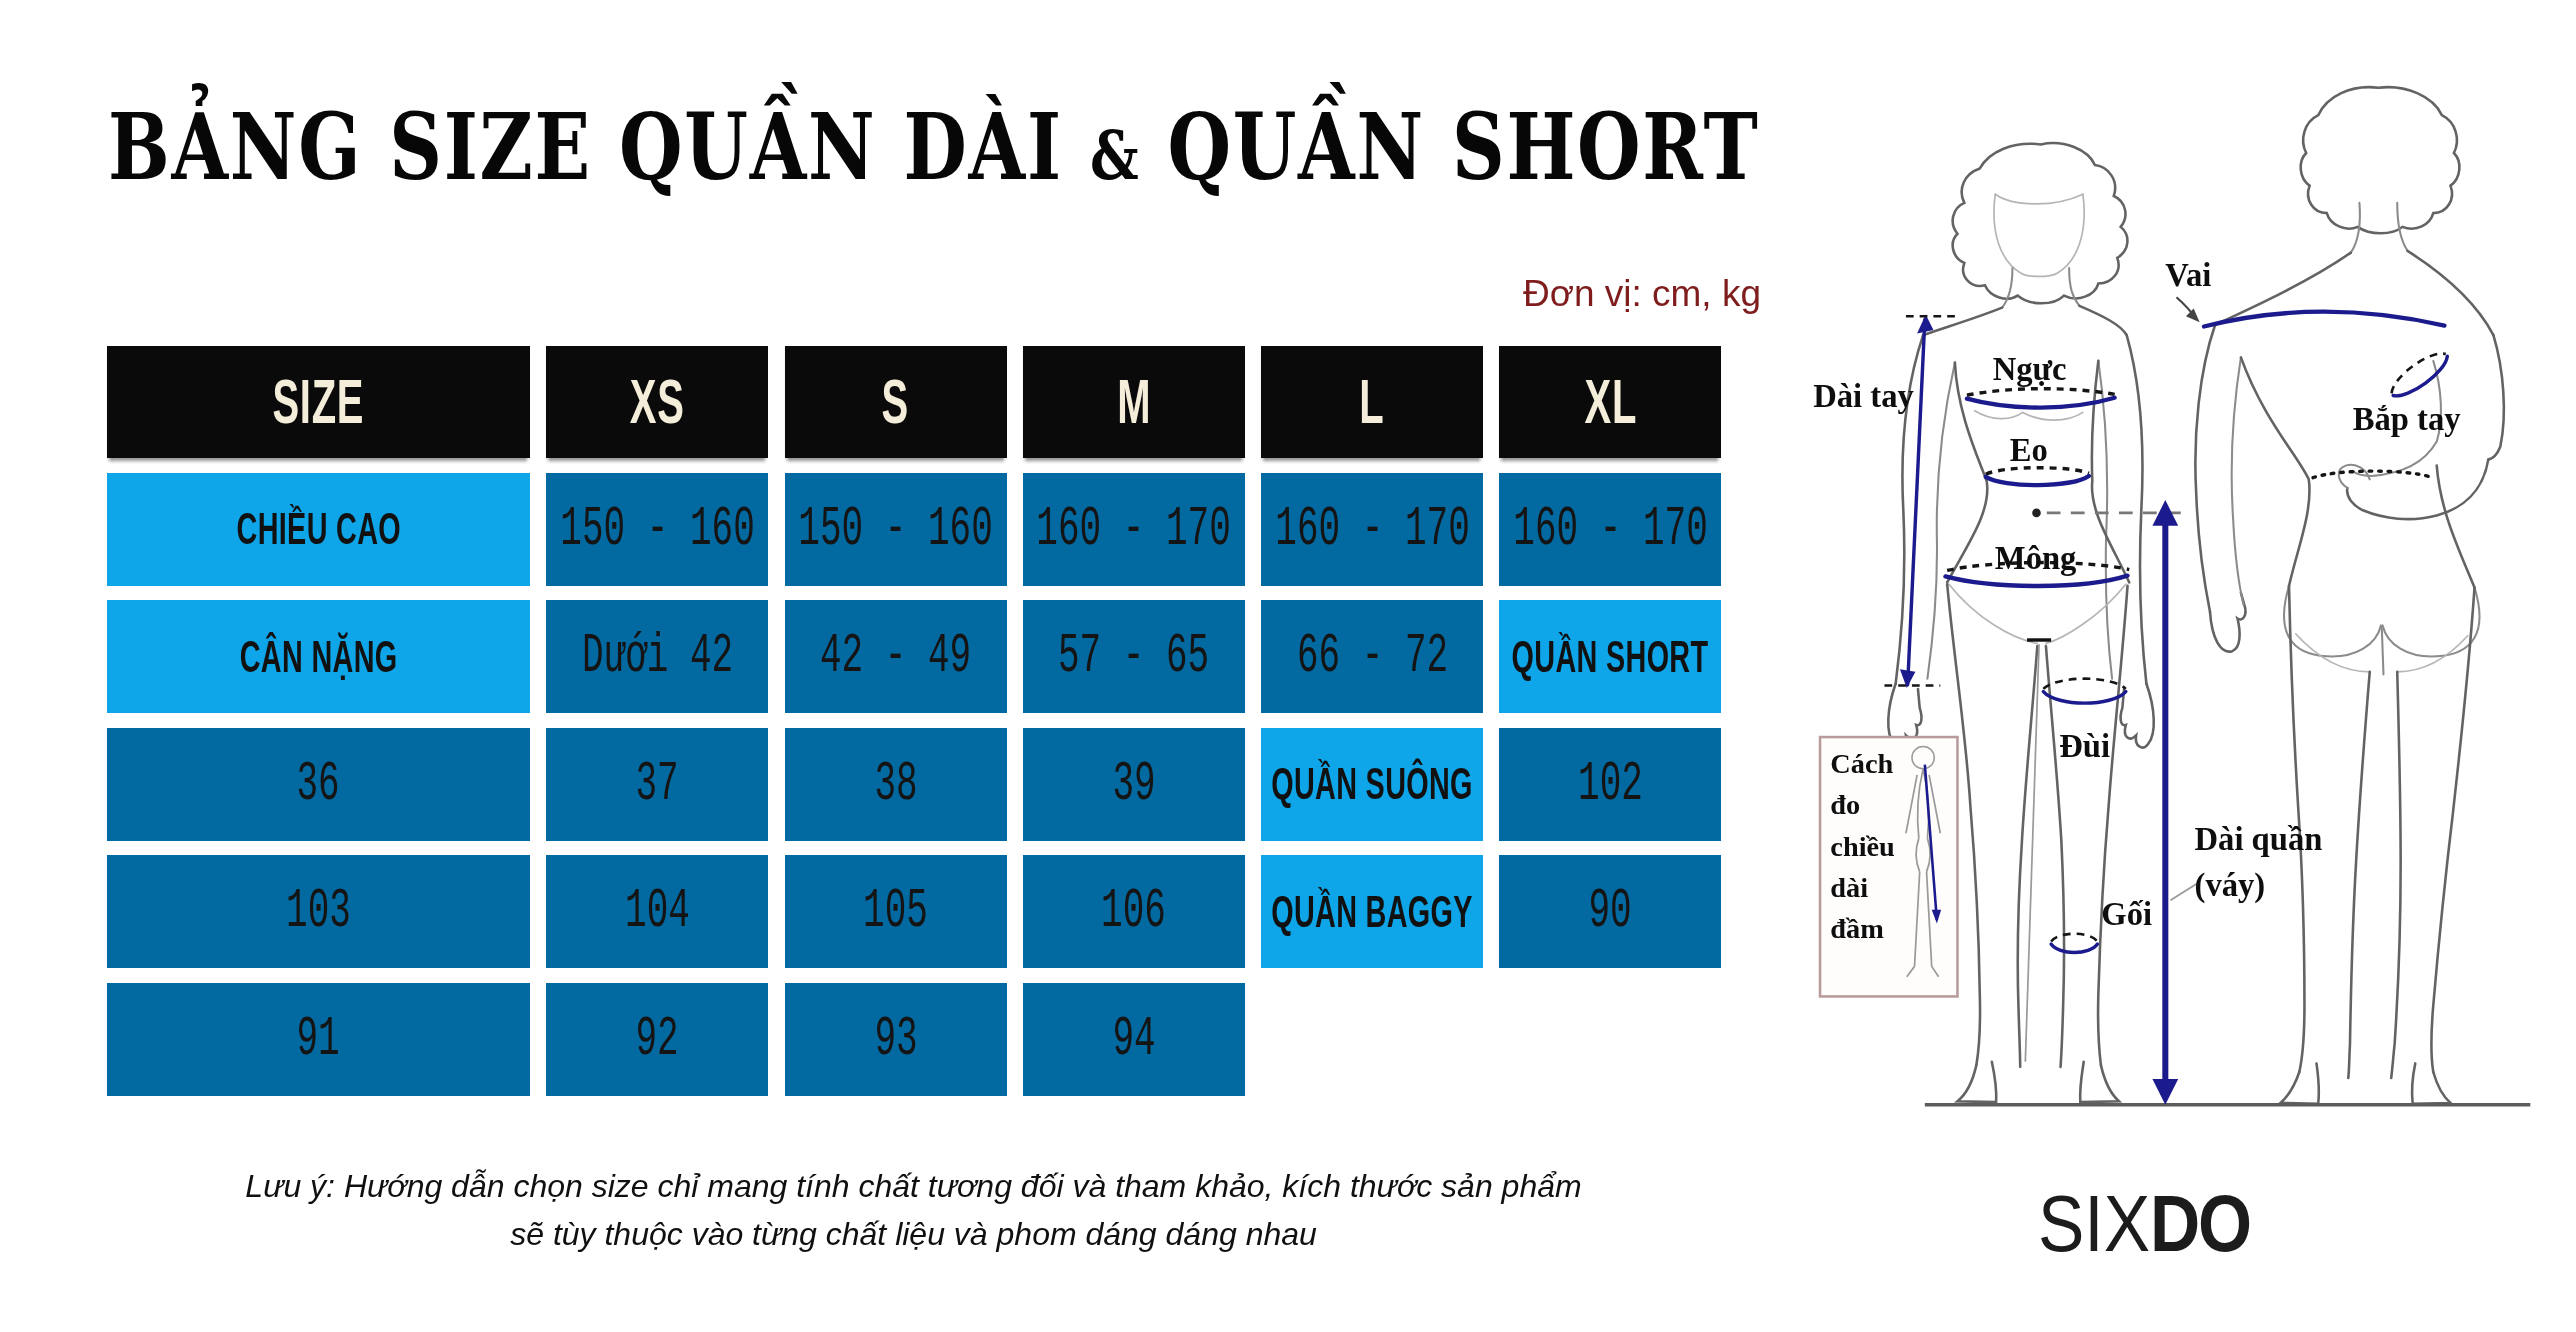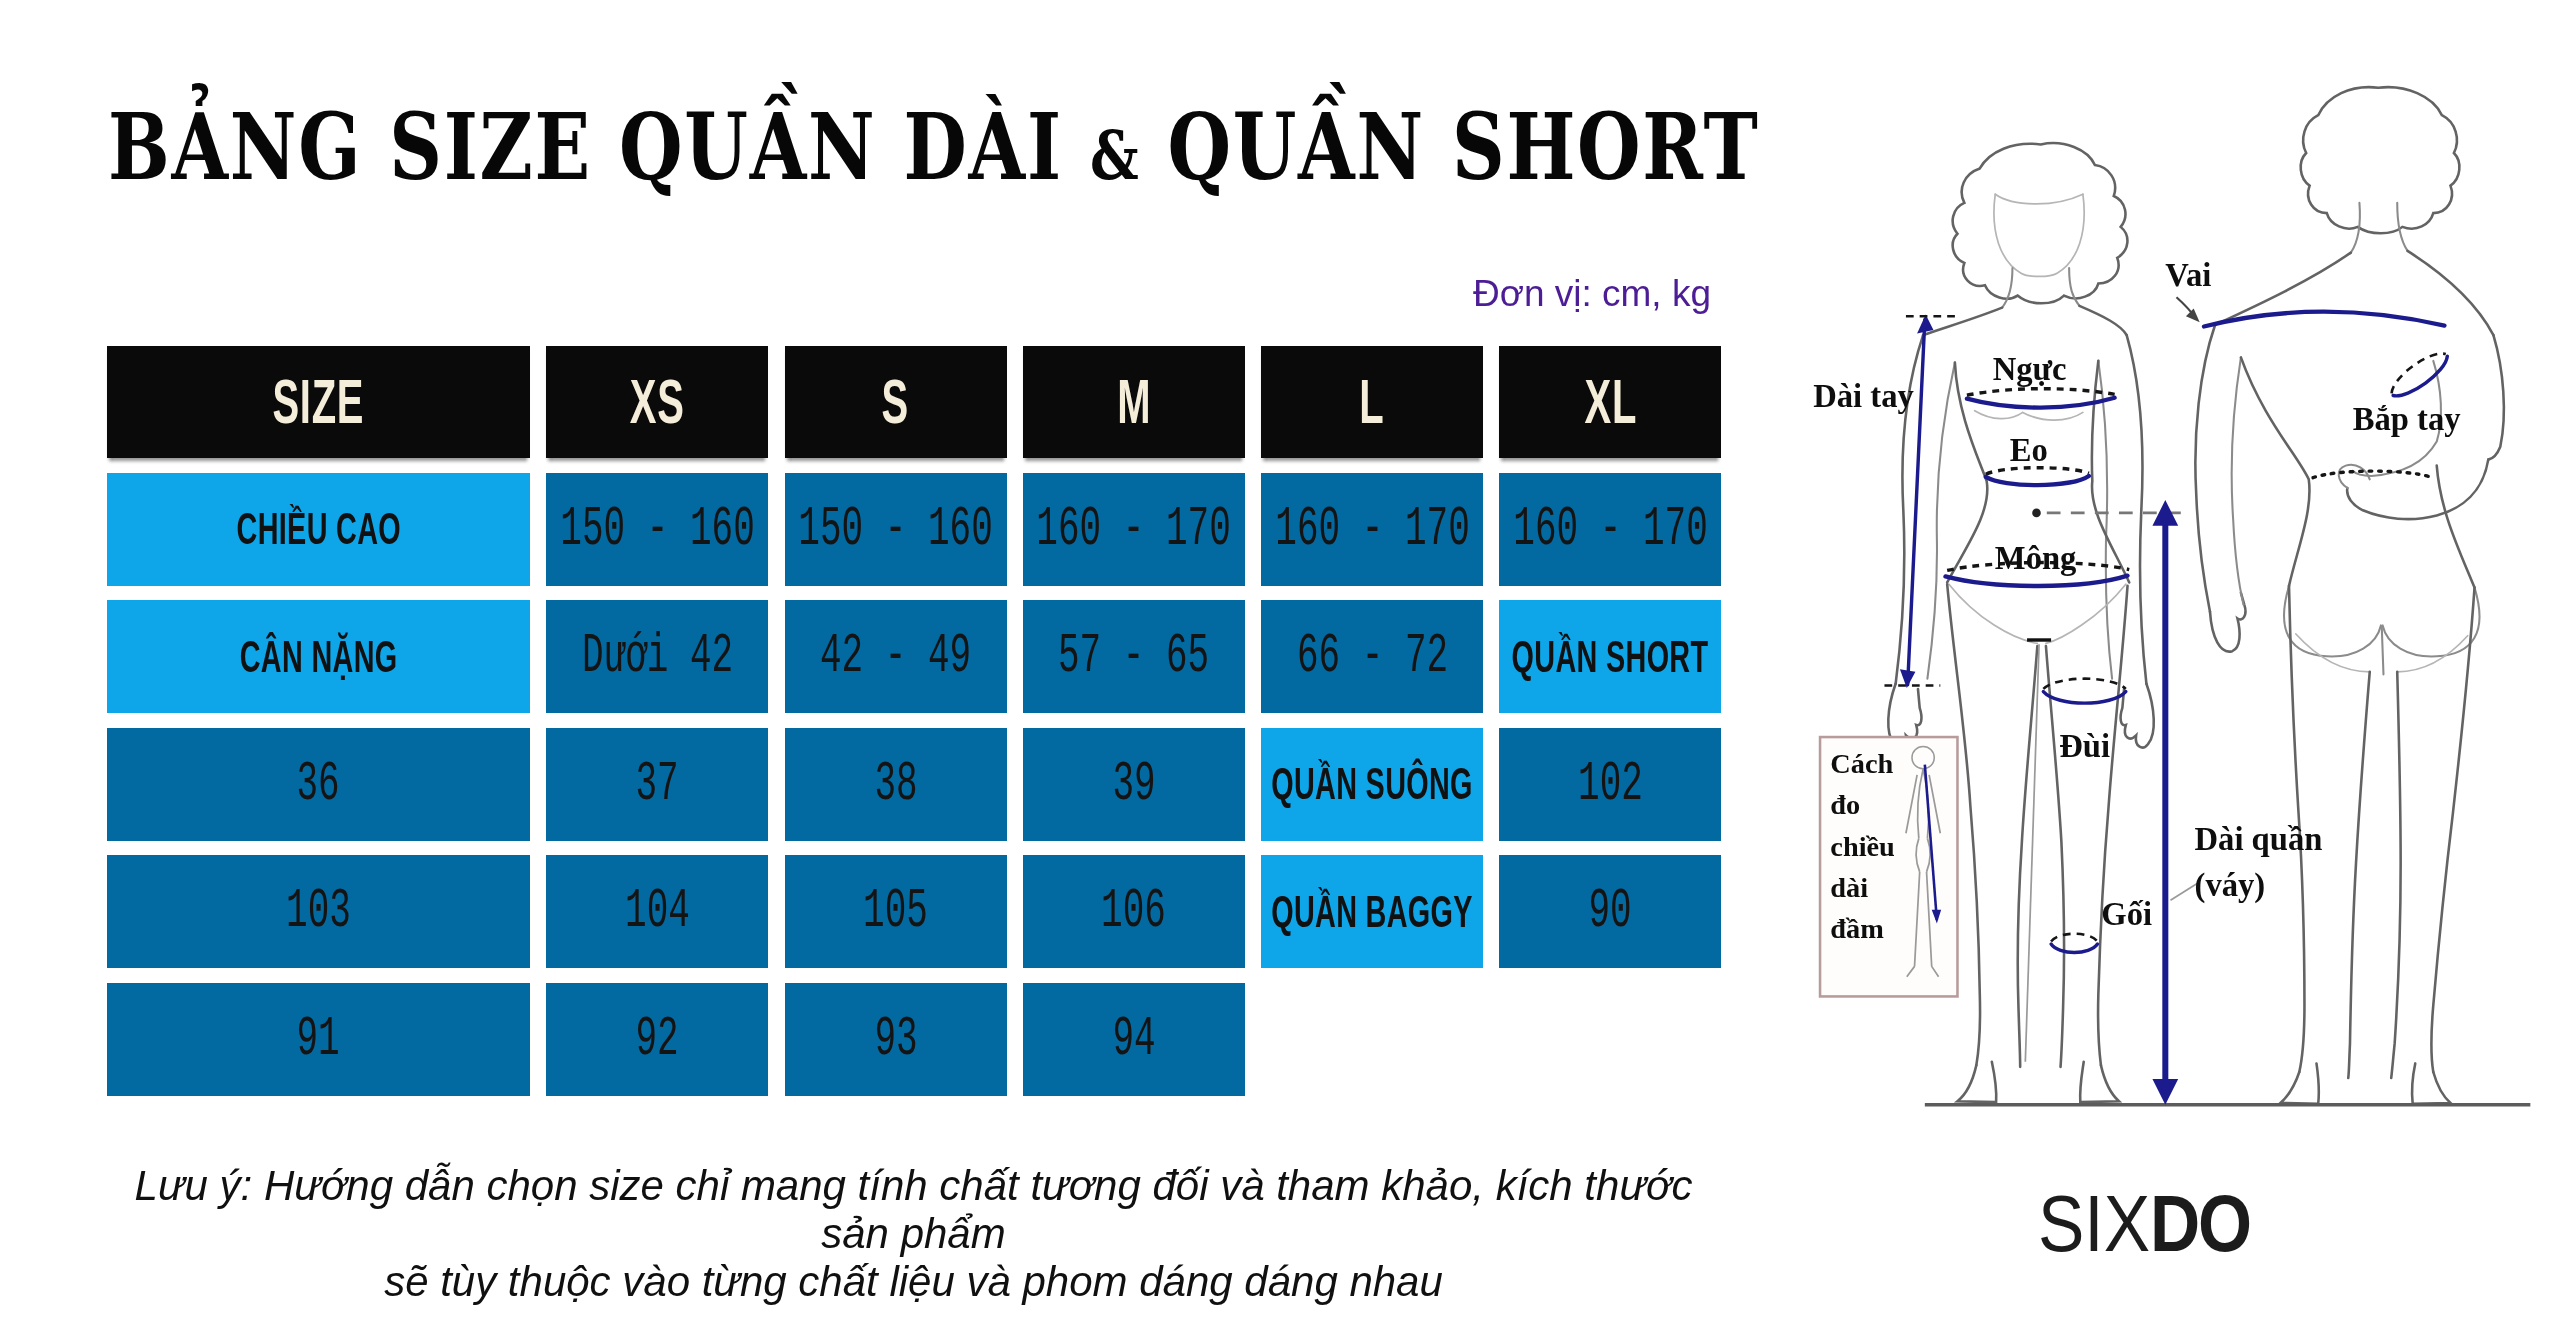--- a/index.html
+++ b/index.html
@@ -5,40 +5,40 @@
   html,body{margin:0;padding:0;background:#ffffff;}
   body{position:relative;width:2576px;height:1333px;overflow:hidden;
        font-family:"Liberation Sans","DejaVu Sans",sans-serif;color:#0d0d0d;}
 
   
   .title{position:absolute;left:108px;top:101px;white-space:nowrap;
          font-family:"DejaVu Serif","Liberation Serif",serif;font-weight:bold;
          font-size:73px;letter-spacing:1.7px;color:#070707;line-height:1;
          transform:scaleY(1.25);transform-origin:left top;}
   .title .amp{font-size:54px;}
-  .unit{position:absolute;right:865px;top:273px;font-size:37px;color:#4c1d95;}
+  .unit{position:absolute;right:815px;top:273px;font-size:37px;color:#7f1d1d;}
 
   
   .table{position:absolute;left:107px;top:346px;display:grid;
          grid-template-columns:423px repeat(5,222px);
          grid-template-rows:112px repeat(5,113px);
          column-gap:16.3px;row-gap:14.6px;}
   .cell{display:flex;align-items:center;justify-content:center;}
   .cell.head{background:#0b0a0a;color:#f4edd9;
              box-shadow:0 4.3px 3.4px -1.7px rgba(0,0,0,.45);justify-content:center;}
   .cell.lab{background:#0ea5e9;}
   .cell.val{background:#0369a1;font-family:Liberation Mono, monospace;}
   .cz{display:inline-block;transform:scale(.8,1.25);transform-origin:center;white-space:nowrap;}
   .hz{font-size:50px;font-weight:bold;letter-spacing:0.9px;}
   .lz{font-size:36px;font-weight:bold;letter-spacing:0.4px;color:#111;}
   .vz{font-size:45px;color:#141414;}
 
   
   .note{position:absolute;left:107px;top:1162px;width:1613px;text-align:center;
-        font-style:italic;font-size:42px;line-height:48px;color:#101010;}
+        font-style:italic;font-size:32px;line-height:48px;color:#101010;}
 
   
   .logo{position:absolute;left:2038px;top:1184px;font-size:79px;line-height:1;
         color:#1c1c1c;white-space:nowrap;transform:scaleX(.88);transform-origin:left top;
         letter-spacing:0;}
   .logo .thin{font-weight:normal;}
   .logo .bold{font-weight:bold;letter-spacing:-2.6px;}
 
   
   .diagram{position:absolute;left:1796px;top:77px;width:773px;height:1126px;}

